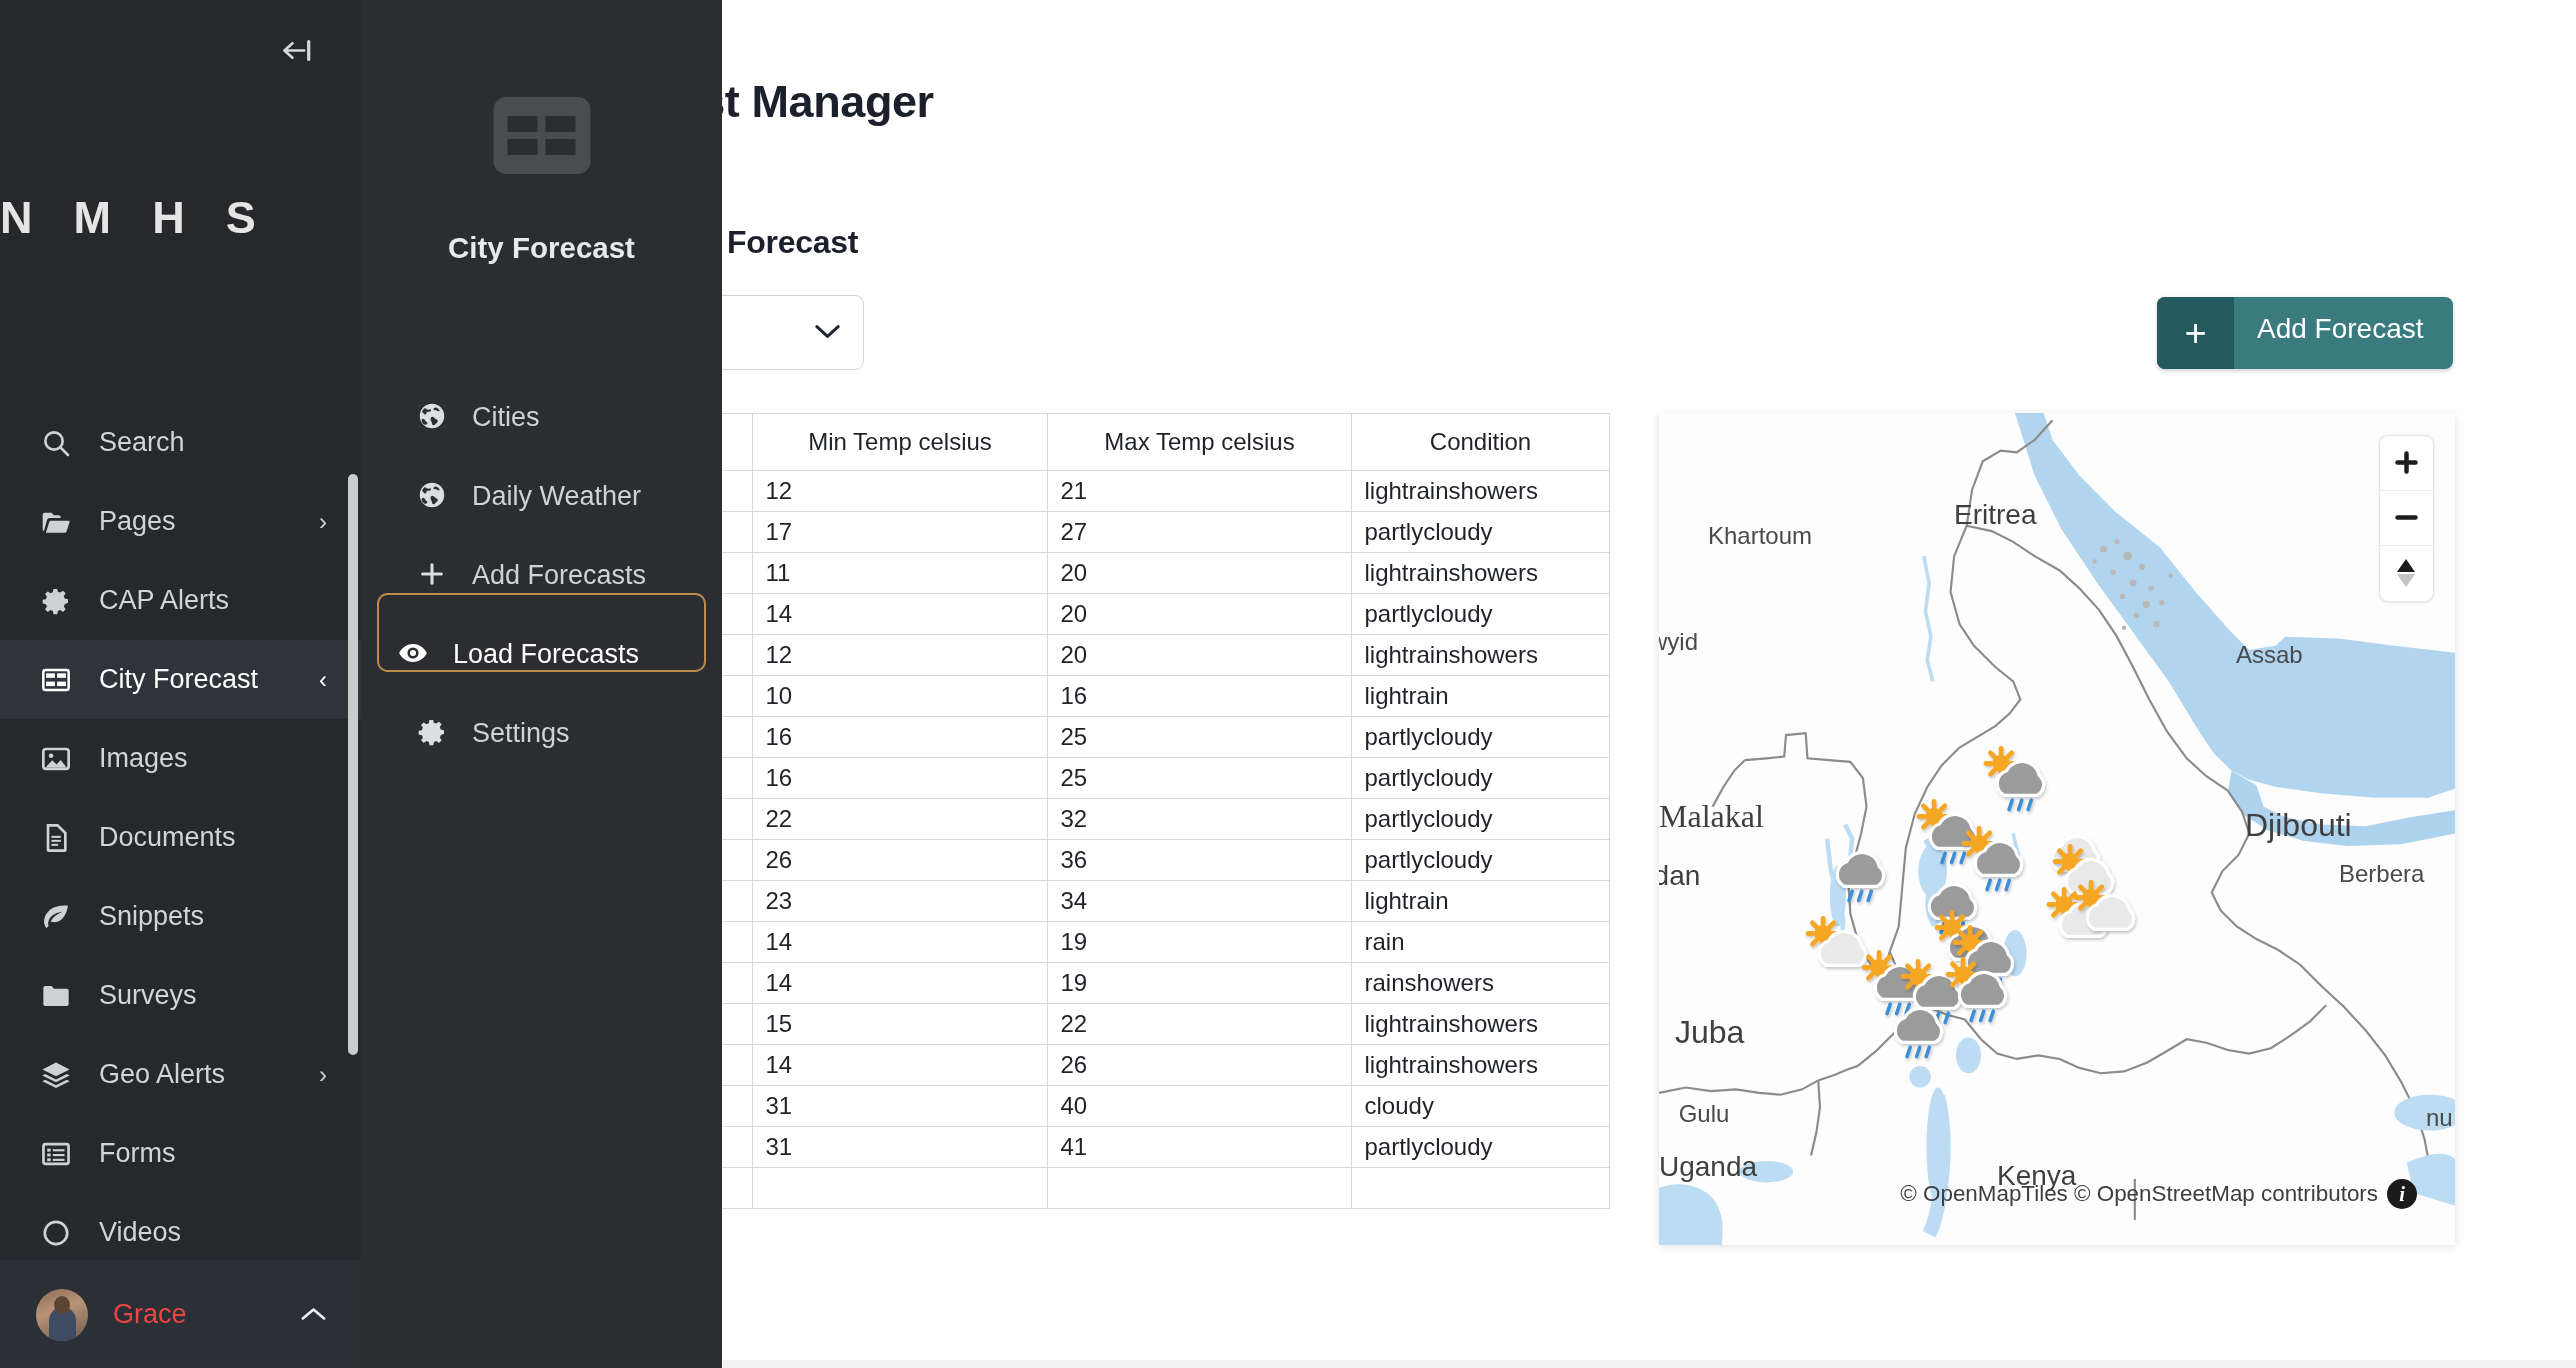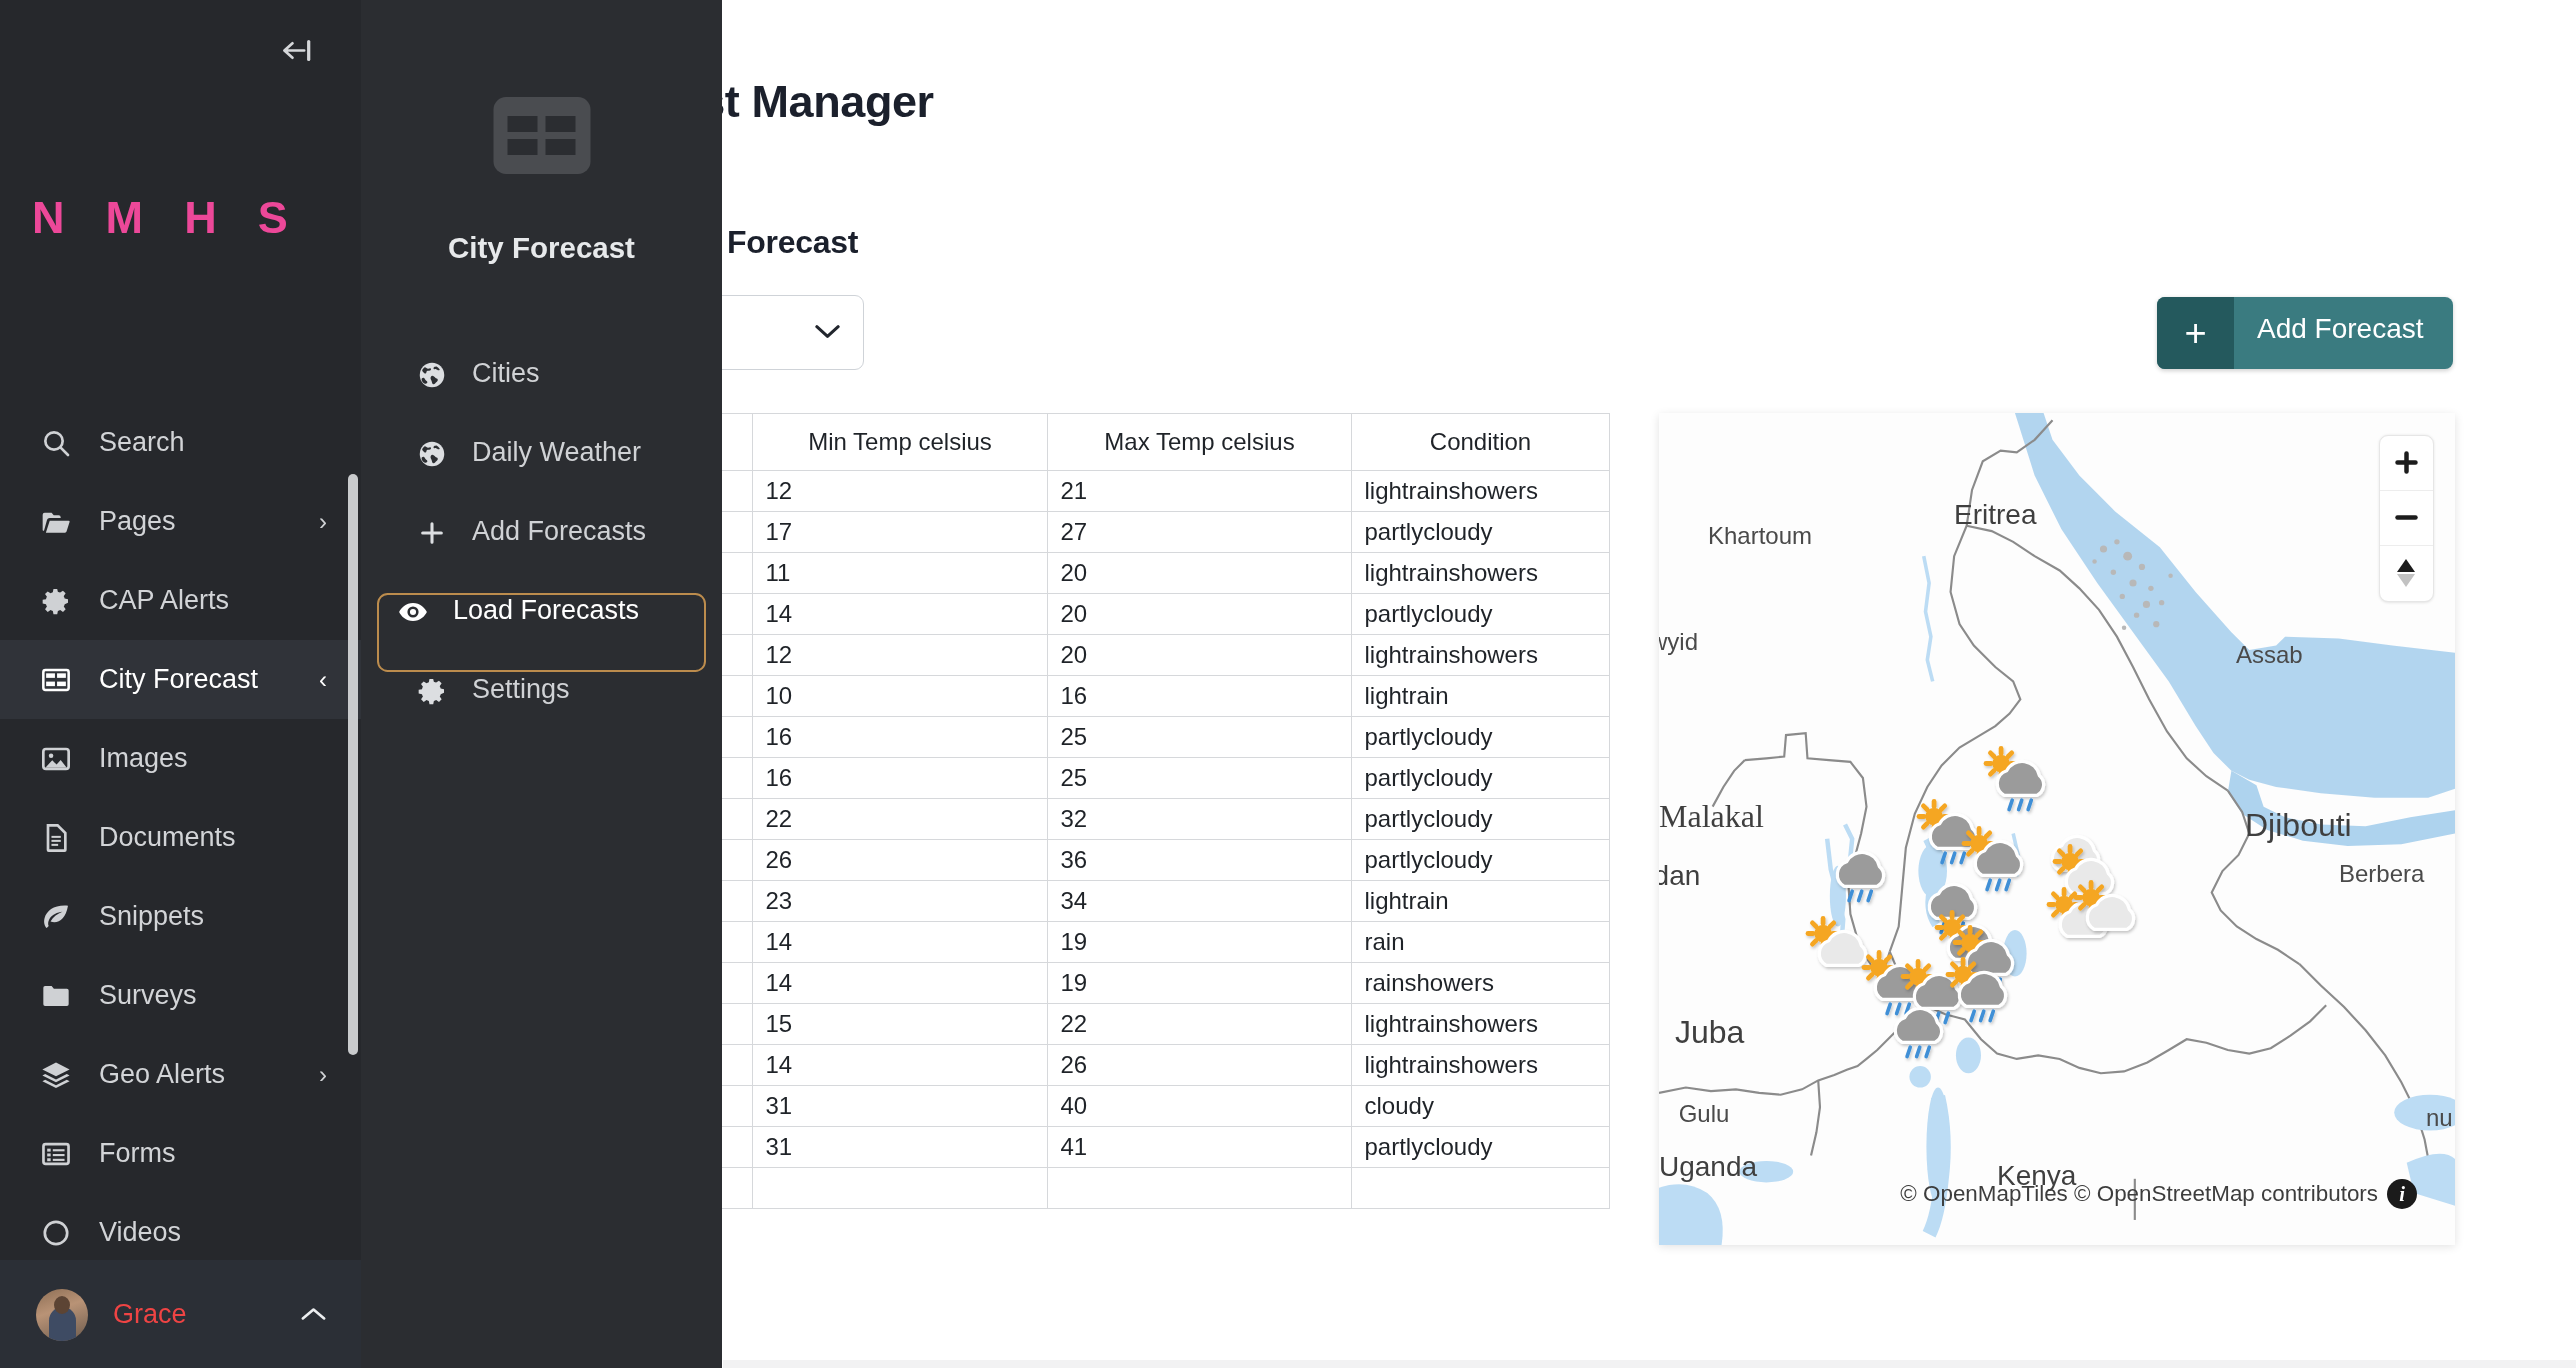--- a/index.html
+++ b/index.html
@@ -127,22 +127,22 @@
     position: absolute; left: 0; top: 0; width: 361px; height: 1369px;
     background: #26282c; color: #d9dbde; z-index: 20;
   }
   .sb-collapse {
     position: absolute; right: 39px; top: 29px; width: 50px; height: 43px;
     display: flex; align-items: center; justify-content: center;
     color: #d5d7da;
   }
   .sb-logo {
     position: absolute; left: 0; right: 27px; top: 192px;
-    text-align: center; font-size: 45px; font-weight: 700;
-    color: #ec4899; letter-spacing: 14.3px;
+    text-align: left; font-size: 45px; font-weight: 700;
+    color: #e5e5e5; letter-spacing: 14.3px;
   }
   .sb-nav { position: absolute; left: 0; top: 403px; right: 0; }
   .sb-item {
     height: 79px; display: flex; align-items: center;
     padding: 0 34px 0 38px; gap: 25px;
     font-size: 27px; color: #d2d4d7;
   }
   .sb-item .ico { width: 36px; height: 36px; display: flex; align-items: center; justify-content: center; flex: 0 0 36px; color: #cfd1d4; }
   .sb-item .txt { flex: 1; white-space: nowrap; }
   .sb-item .arrow { font-size: 24px; color: #d0d2d5; line-height: 1; }
@@ -189,21 +189,21 @@
     display: grid; grid-template-columns: 30px 30px; grid-template-rows: 16px 16px;
     gap: 7.2px;
   }
   .sm-icon .grid i { background: #2b2d31; display:block; }
   .sm-title {
     position: absolute; left: 0; right: 0; top: 231px; text-align: center;
     font-size: 29.5px; font-weight: 700; color: #e7e9eb;
   }
   .sm-list { position: absolute; left: 0; right: 0; top: 356px; }
   .sm-item {
-    height: 79px; display: flex; align-items: flex-start; gap: 23px;
+    height: 79px; display: flex; align-items: flex-end; gap: 23px;
     padding: 0 25px 0 36px; font-size: 27px; color: #d0d2d5;
     margin: 0 16px; border-radius: 10.7px; border: 2.7px solid transparent;
   }
   .sm-item .ico { width: 34px; height: 34px; display:flex; align-items:center; justify-content:center; flex:0 0 34px; color:#dcdee1; }
   .sm-item.highlight {
     border-color: #bc8c4d; background: #2b2d31; color: #ffffff; padding-left: 17px;
   }
   .sm-item.highlight .ico { color: #ffffff; }
 
   .bottom-strip {

